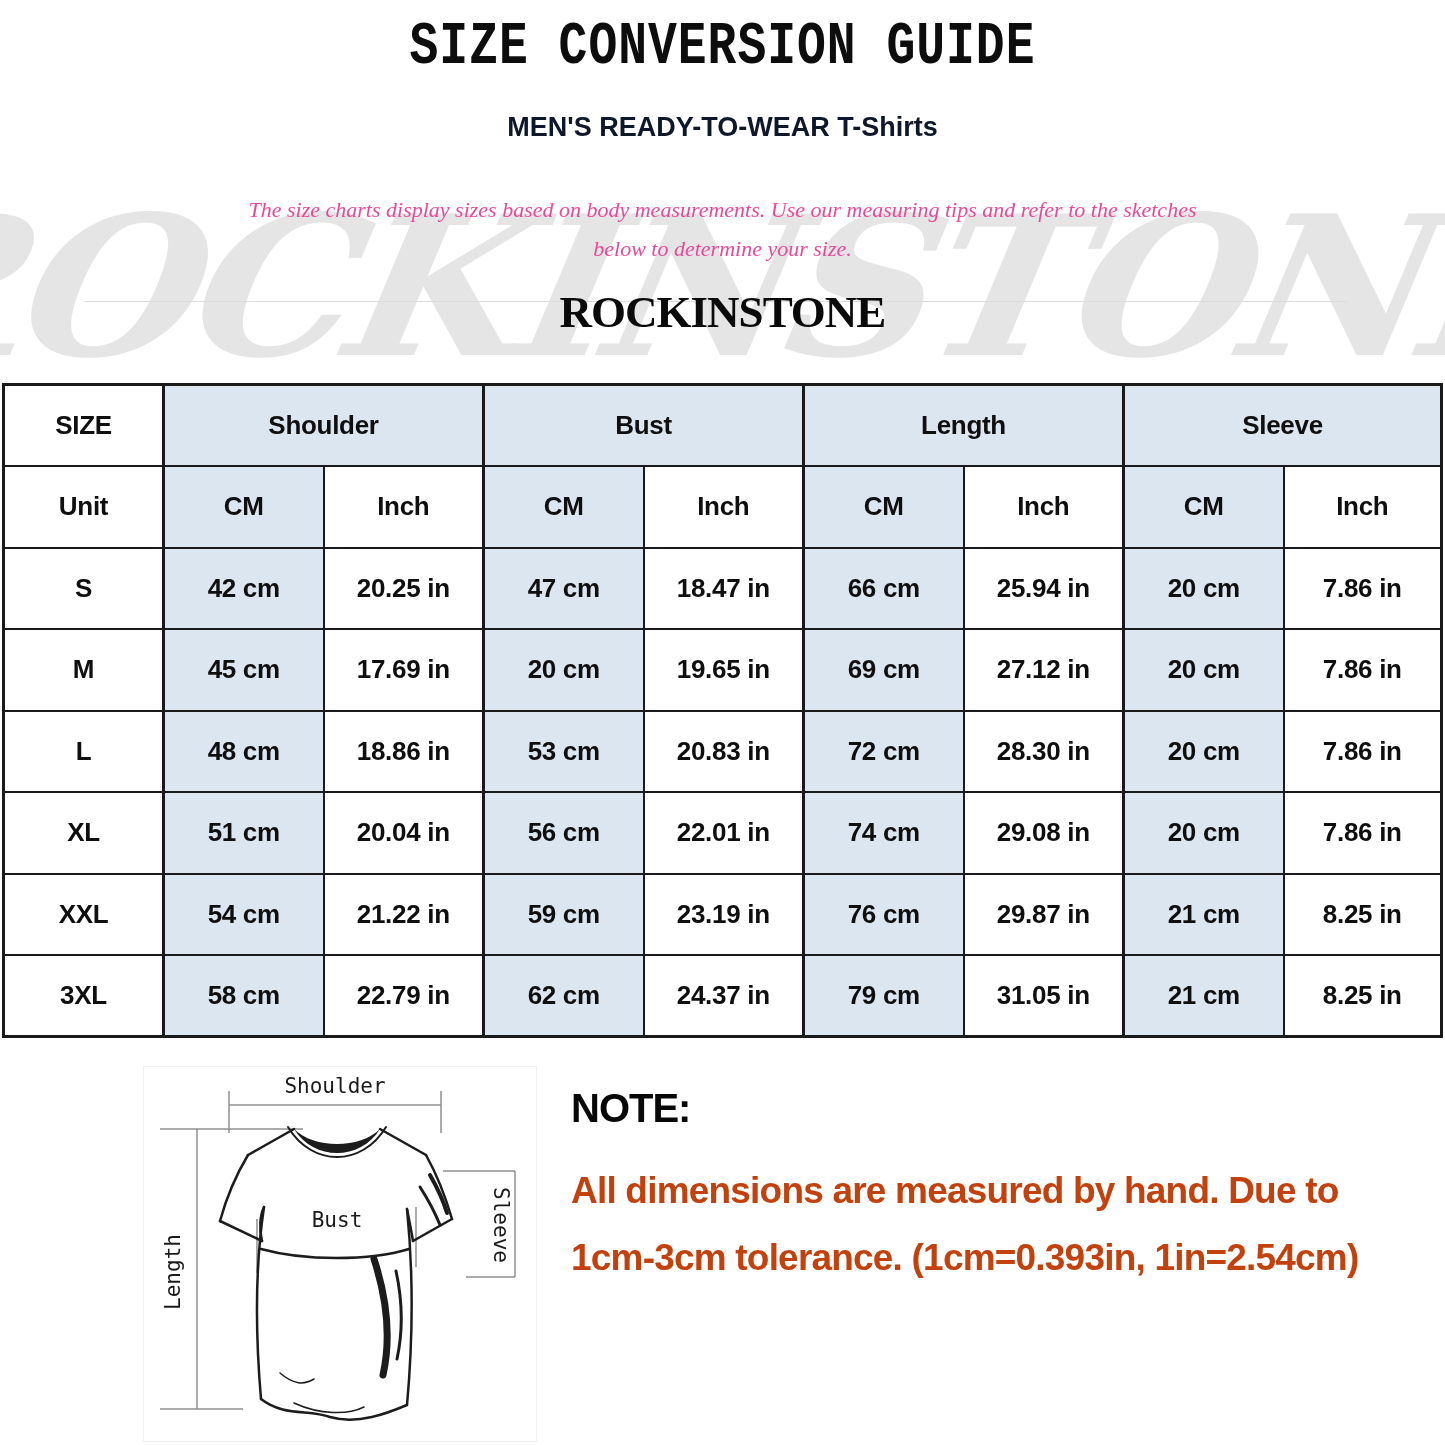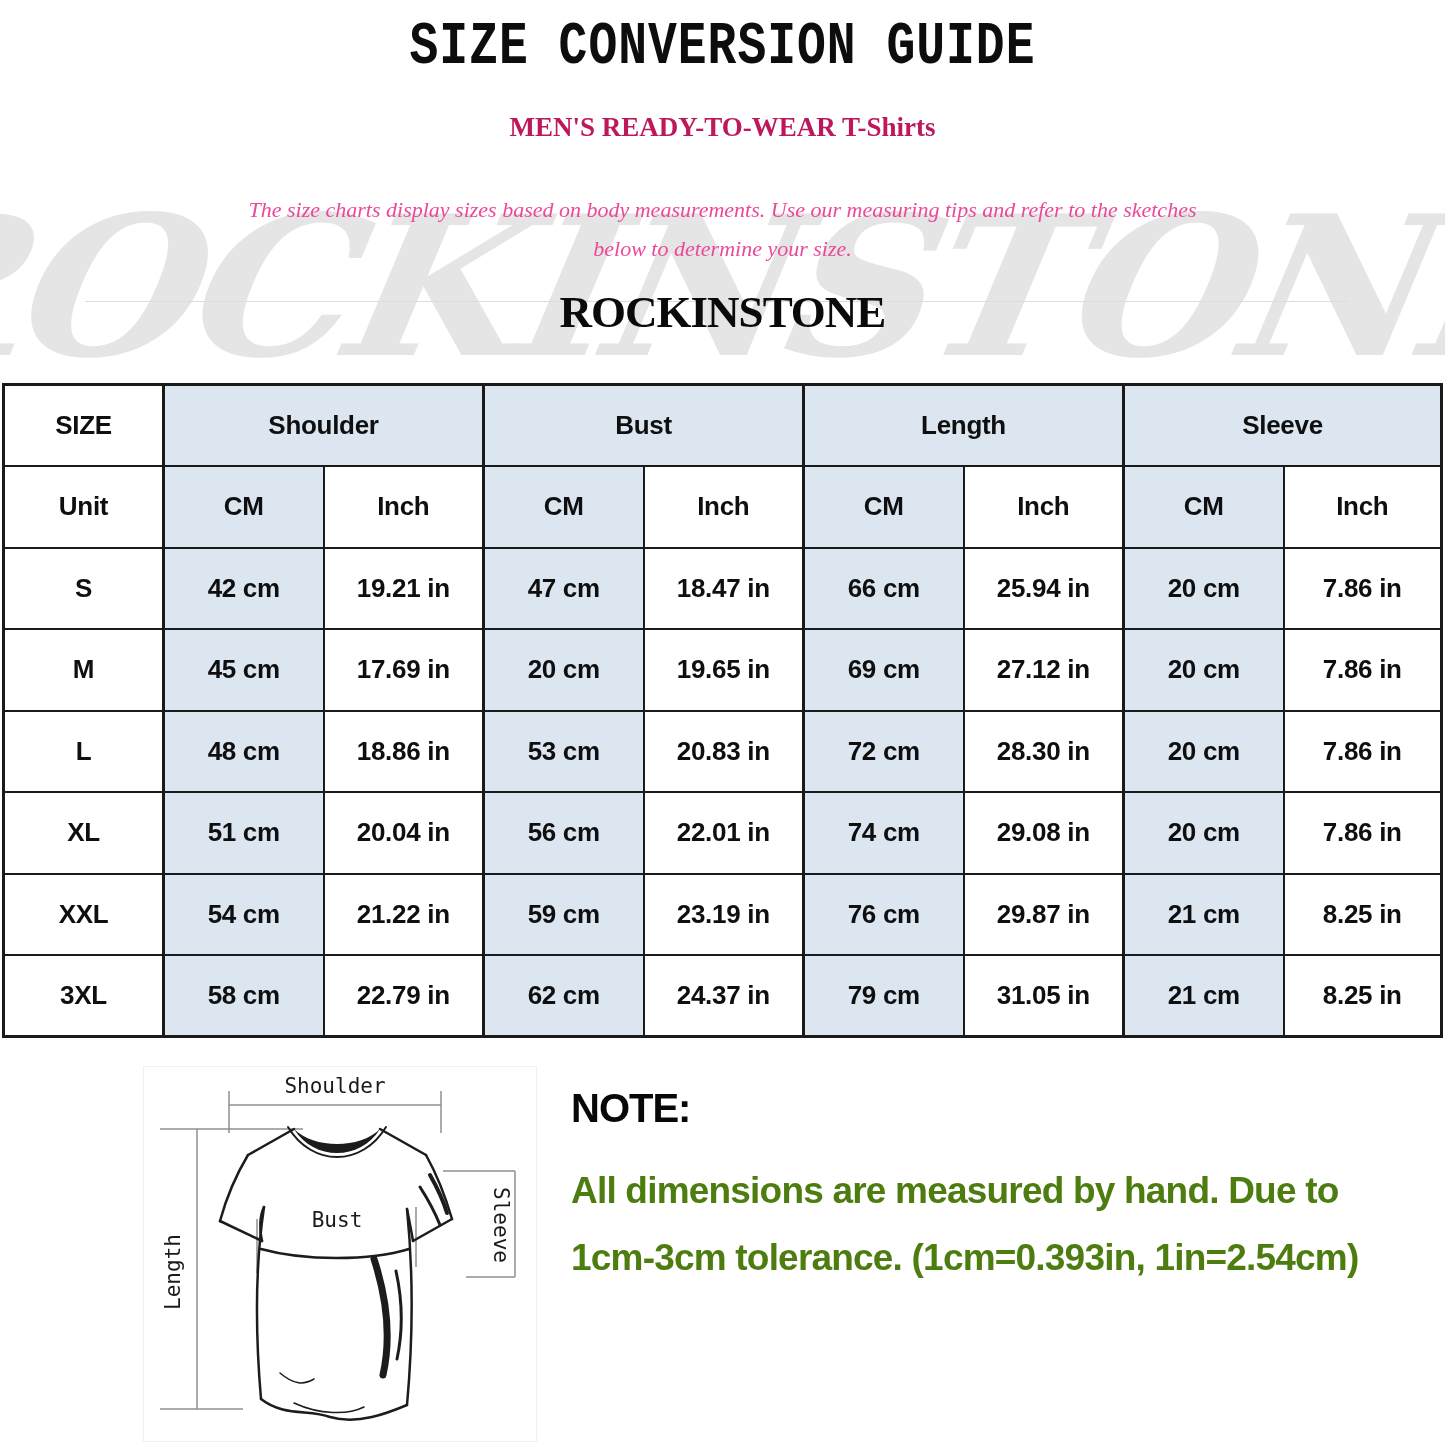--- a/index.html
+++ b/index.html
@@ -32,21 +32,21 @@
   .title {
     display:inline-block;
     font-family:"Liberation Mono", monospace;
     font-weight:bold; font-size:48px; letter-spacing:1px;
     transform:scaleY(1.28); transform-origin:top center;
     color:#0d0d0d; white-space:nowrap;
   }
   .subtitle {
     position:absolute; top:112px; left:0; width:100%;
     text-align:center; font-weight:bold; font-size:27px;
-    letter-spacing:0px; color:#be185d; z-index:2;font-family:Liberation Serif, serif;
+    letter-spacing:0px; color:#0f172a; z-index:2;
   }
   .desc {
     position:absolute; top:190px; left:0; width:100%;
     text-align:center; z-index:1;
     font-family:"Liberation Serif", serif; font-style:italic;
     font-size:22px; line-height:39px; color:#ec4899;
   }
   .brand {
     position:absolute; top:286px; left:0; width:100%;
     text-align:center; z-index:2;
@@ -86,21 +86,21 @@
   }
 
   
   .note { position:absolute; left:571px; top:1086px; width:830px; z-index:2; }
   .note-heading {
     font-size:40px; font-weight:bold; letter-spacing:-1px;
     margin-bottom:26px; color:#080808;
   }
   .note-line {
     font-size:37px; font-weight:bold; letter-spacing:-0.8px;
-    line-height:67px; white-space:nowrap; color:#4d7c0f;
+    line-height:67px; white-space:nowrap; color:#c2410c;
   }
 </style>
 </head>
 <body>
 
 <div class="watermark">ROCKINSTONE</div>
 <div class="faint-rule"></div>
 
 <div class="title-wrap">
   <span class="title">SIZE CONVERSION GUIDE</span>
@@ -139,21 +139,21 @@
     <td class="cm grp">CM</td>
     <td class="wh">Inch</td>
     <td class="cm grp">CM</td>
     <td class="wh">Inch</td>
     <td class="cm grp">CM</td>
     <td class="wh">Inch</td>
   </tr>
   <tr>
     <td class="wh">S</td>
     <td class="cm grp">42 cm</td>
-    <td class="wh">19.21 in</td>
+    <td class="wh">20.25 in</td>
     <td class="cm grp">47 cm</td>
     <td class="wh">18.47 in</td>
     <td class="cm grp">66 cm</td>
     <td class="wh">25.94 in</td>
     <td class="cm grp">20 cm</td>
     <td class="wh">7.86 in</td>
   </tr>
   <tr>
     <td class="wh">M</td>
     <td class="cm grp">45 cm</td>

